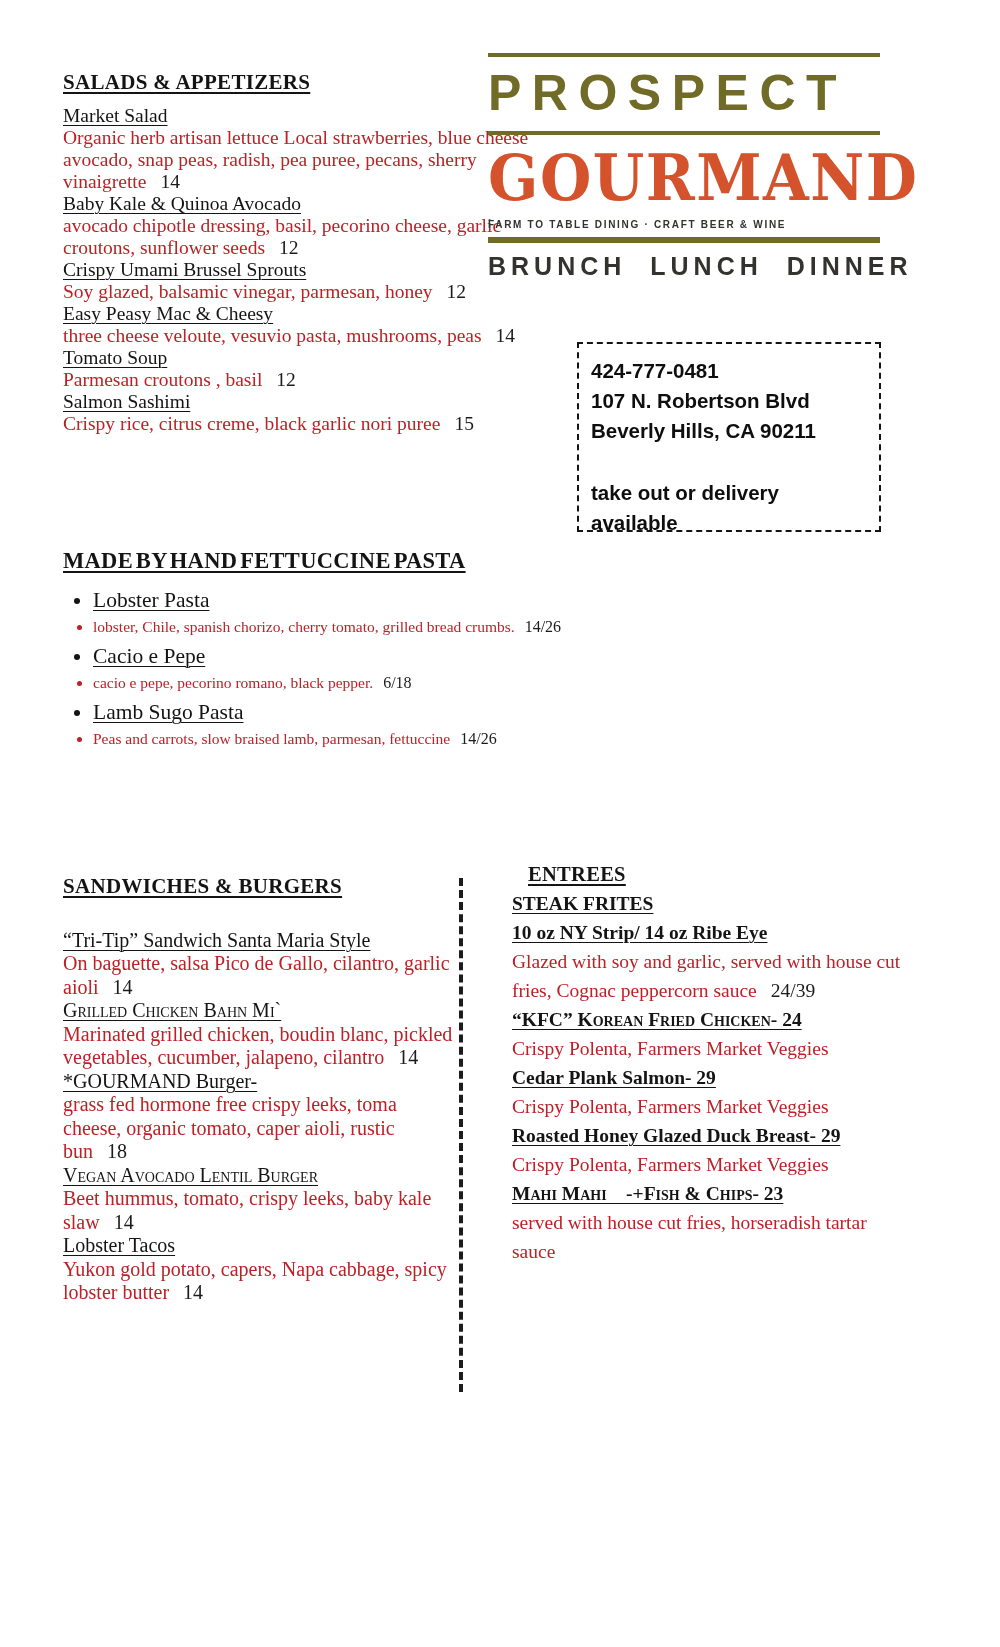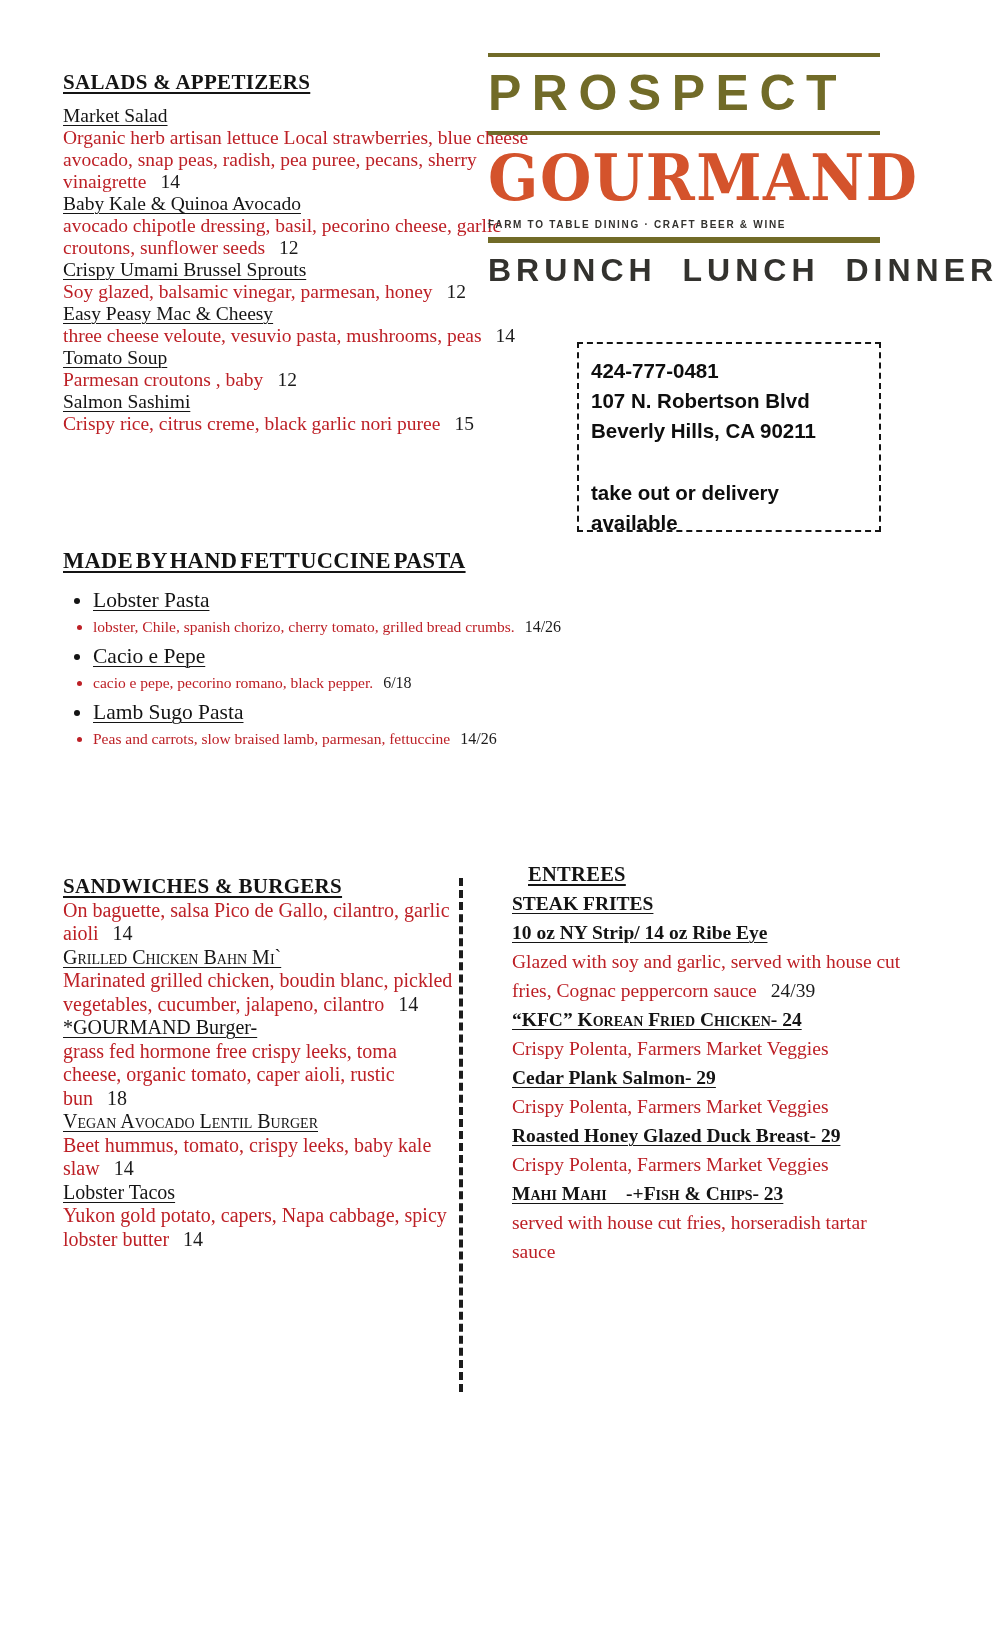--- a/index.html
+++ b/index.html
@@ -41,21 +41,21 @@
     font-family:"DejaVu Serif", serif; color:#d4532c;
     font-size:59px; font-weight:bold; letter-spacing:1.5px; line-height:80px;
     transform:scaleY(1.08); transform-origin:center top; white-space:nowrap;
   }
   .logo-tagline {
     font-family:"Liberation Sans", sans-serif; color:#33322e;
     font-size:10px; font-weight:bold; letter-spacing:1.7px; margin-top:4px; white-space:nowrap;
   }
   .logo-meals {
     font-family:"Liberation Sans", sans-serif; color:#33322e;
-    font-size:32px; font-weight:bold; letter-spacing:5px; word-spacing:12px;
+    font-size:25px; font-weight:bold; letter-spacing:5px; word-spacing:12px;
     margin-top:9px; white-space:nowrap;
   }
 
   
   .contact {
     left:577px; top:342px; width:276px; height:160px;
     border:2.5px dashed #141414; padding:12px 12px 14px;
     font-family:"Liberation Sans", sans-serif; font-weight:bold;
     font-size:20.5px; line-height:30px; color:#0e0e0e;
   }
@@ -64,21 +64,21 @@
   
   .pasta { left:63px; top:548px; width:560px; }
   .pasta .sec-title { font-size:22.5px; word-spacing:-3px; margin-bottom:14px; }
   .pasta ul { margin:0; padding-left:30px; list-style:disc; }
   .p-name { font-size:21.5px; line-height:25px; margin:8px 0 5px; color:#141414; }
   .p-desc { font-size:15.5px; line-height:18px; margin:0 0 6px; }
   .p-desc .price { margin-left:10px; font-size:16px; }
 
   
   .sandwiches { left:63px; top:875px; width:392px; font-size:20px; line-height:23.5px; }
-  .sandwiches .sec-title { }
+  .sandwiches .sec-title { margin-bottom:30px; }
 
   
   .divider { left:459px; top:878px; height:514px; width:0; border-left:4px dashed #1c1c1c; }
 
   
   .entrees { left:512px; top:860px; width:392px; font-size:19.5px; line-height:29px; }
   .entrees .sec-title { font-size:20.5px;margin-left:16px; }
   .e-name { color:#141414;font-weight:bold; }
 </style>
 </head>
@@ -98,21 +98,21 @@
   <div>
     <div class="itm-name u">Crispy Umami Brussel Sprouts</div>
     <div class="red"><span>Soy glazed, balsamic vinegar, parmesan, honey</span><span class="price">12</span></div>
   </div>
   <div>
     <div class="itm-name u">Easy Peasy Mac &amp; Cheesy</div>
     <div class="red"><span>three cheese veloute, vesuvio pasta, mushrooms, peas</span><span class="price">14</span></div>
   </div>
   <div>
     <div class="itm-name u">Tomato Soup</div>
-    <div class="red"><span>Parmesan croutons , baby</span><span class="price">12</span></div>
+    <div class="red"><span>Parmesan croutons , basil</span><span class="price">12</span></div>
   </div>
   <div>
     <div class="itm-name u">Salmon Sashimi</div>
     <div class="red"><span>Crispy rice, citrus creme, black garlic nori puree</span><span class="price">15</span></div>
   </div>
 </div>
 
 <div class="abs logo">
   <div class="logo-rule"></div>
   <div class="logo-prospect">PROSPECT</div>
@@ -139,20 +139,21 @@
     <li class="p-desc red"><span>cacio e pepe,  pecorino romano,  black pepper.</span><span class="price">6/18</span></li>
     <li class="p-name"><span class="u">Lamb Sugo Pasta</span></li>
     <li class="p-desc red"><span>Peas and carrots, slow braised lamb, parmesan, fettuccine</span><span class="price">14/26</span></li>
   </ul>
 </div>
 
 <div class="abs sandwiches">
   <div class="sec-title">SANDWICHES &amp; BURGERS</div>
 
   <div>
+    <div class="itm-name u">“Tri-Tip” Sandwich Santa Maria Style</div>
     <div class="red"><span>On baguette, salsa Pico de Gallo, cilantro, garlic aioli</span><span class="price">14</span></div>
   </div>
   <div>
     <div class="itm-name u sc">Grilled Chicken Bahn Mi`</div>
     <div class="red"><span>Marinated grilled chicken, boudin blanc, pickled vegetables, cucumber, jalapeno, cilantro</span><span class="price">14</span></div>
   </div>
   <div>
     <div class="itm-name u">*GOURMAND Burger-</div>
     <div class="red"><span>grass fed hormone free crispy leeks, toma cheese, organic tomato, caper aioli, rustic bun</span><span class="price">18</span></div>
   </div>

